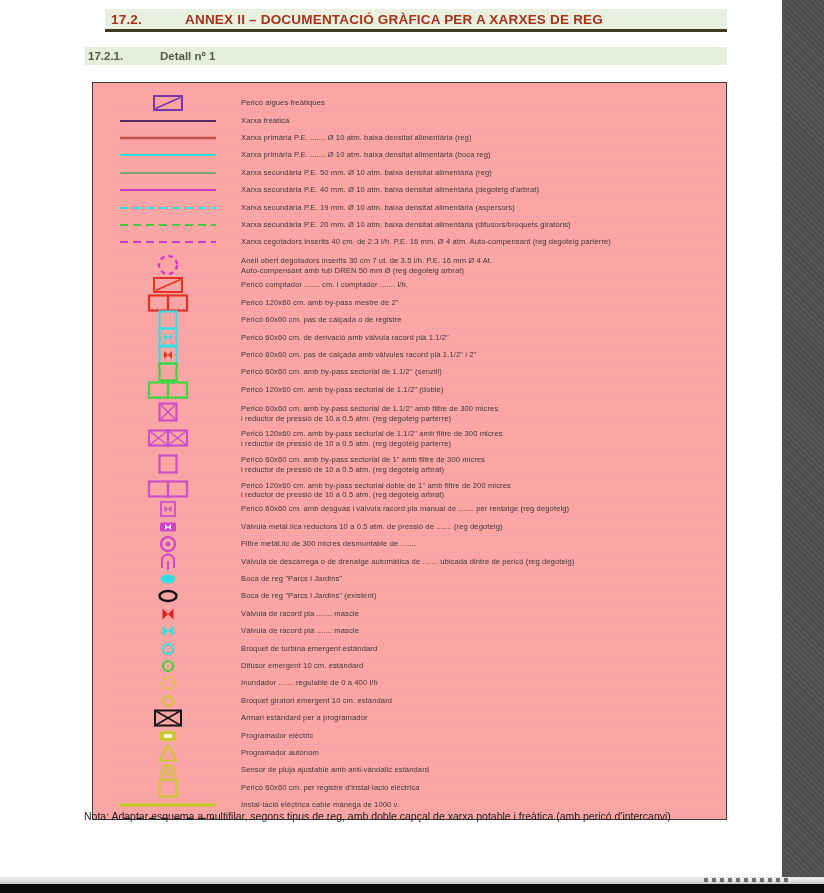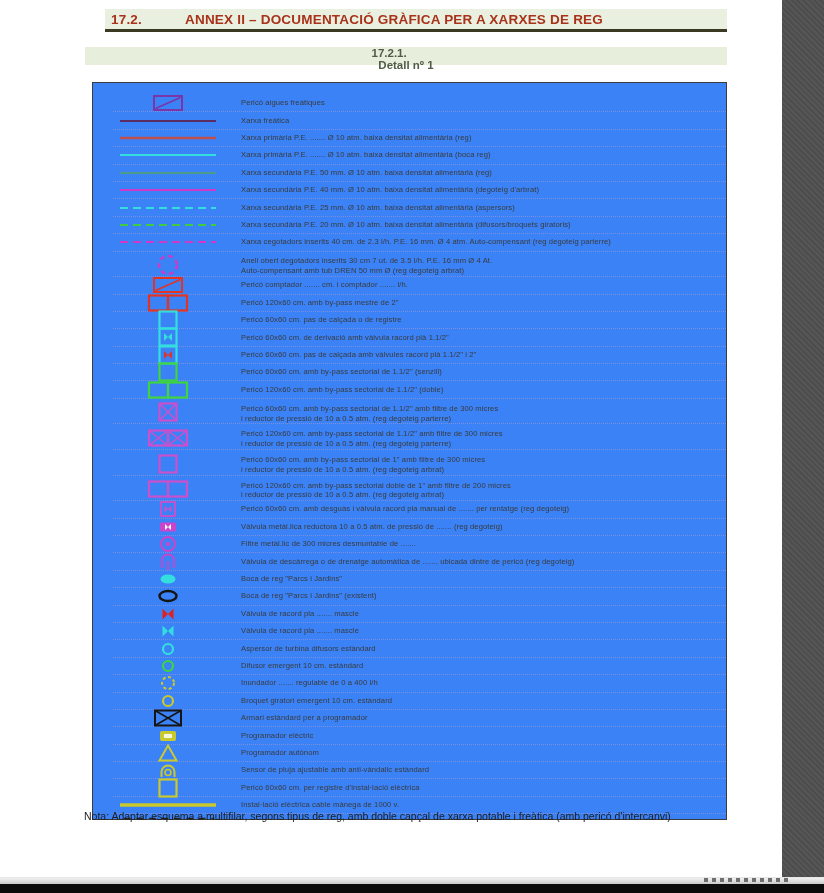--- a/index.html
+++ b/index.html
@@ -12,25 +12,25 @@
     background:linear-gradient(#f2f2f2,#c9c9c9);border-top:1px solid #e6e6e6;box-sizing:border-box;}
   .status-marks{position:absolute;right:34px;top:878px;width:86px;height:4px;
     background:repeating-linear-gradient(90deg,#6f6f6f 0 4px,transparent 4px 8px);}
   .bottom-bar{position:absolute;left:0;top:884px;width:824px;height:9px;background:#0b0b0b;}
 
   .h1-band{position:absolute;left:105px;top:9px;width:622px;height:23px;background:#eaf0e0;
     border-bottom:3px solid #3a3a20;box-sizing:border-box;display:flex;align-items:center;
     font-weight:bold;font-size:13.5px;color:#a8321a;letter-spacing:0.2px;}
   .h1-num{display:inline-block;width:74px;padding-left:6px;}
   .h2-band{position:absolute;left:85px;top:47px;width:642px;height:18px;background:#e7eedb;
-    display:flex;align-items:center;font-weight:bold;font-size:11.5px;color:#505c44;flex-direction:column;}
+    display:flex;align-items:center;font-weight:bold;font-size:11.5px;color:#505c44;}
   .h2-num{display:inline-block;width:72px;padding-left:3px;}
 
   .legend-box{position:absolute;left:92px;top:82px;width:635px;height:738px;border:1px solid #3c3c3c;
-    box-sizing:border-box;padding:12px 0 0 20px;overflow:hidden;background:#3b82f6;}
+    box-sizing:border-box;padding:12px 0 0 20px;overflow:hidden;background:#fca5a5;}
   .legend-row{display:flex;align-items:center;height:16.4px;
     border-bottom:1px dotted rgba(205,160,195,0.45);}
   .legend-row.double{height:24.6px;align-items:flex-end;}
   .icon-cell{width:110px;display:flex;justify-content:center;align-items:center;flex:none;}
   .icon-cell svg{display:block;overflow:visible;}
   .text-cell{margin-left:18px;font-size:7.6px;line-height:1.3;color:#3a3a3a;letter-spacing:0.1px;}
 
   .note{position:absolute;left:84px;top:810px;width:690px;font-size:10.5px;color:#1d1d1d;}
 </style>
 </head>
@@ -111,21 +111,21 @@
             <div>Xarxa secundària P.E. 40 mm. Ø 10 atm. baixa densitat alimentària (degoteig d'arbrat)</div>
           </span>
         </div>
         <div class="legend-row">
           <span class="icon-cell">
             <svg width="100" height="22" viewBox="0 0 100 22" xmlns="http://www.w3.org/2000/svg">
               <line x1="2" y1="11" x2="98" y2="11" stroke="#35dede" stroke-width="2.2" stroke-dasharray="8 5"></line>
             </svg>
           </span>
           <span class="text-cell">
-            <div>Xarxa secundària P.E. 25 mm. Ø 10 atm. baixa densitat alimentària (aspersors)</div>
+            <div>Xarxa secundària P.E. 19 mm. Ø 10 atm. baixa densitat alimentària (aspersors)</div>
           </span>
         </div>
         <div class="legend-row">
           <span class="icon-cell">
             <svg width="100" height="22" viewBox="0 0 100 22" xmlns="http://www.w3.org/2000/svg">
               <line x1="2" y1="11" x2="98" y2="11" stroke="#3fcc3f" stroke-width="2.2" stroke-dasharray="8 5"></line>
             </svg>
           </span>
           <span class="text-cell">
             <div>Xarxa secundària P.E. 20 mm. Ø 10 atm. baixa densitat alimentària (difusors/broquets giratoris)</div>
@@ -362,21 +362,21 @@
             <div>Vàlvula de racord pla ....... mascle</div>
           </span>
         </div>
         <div class="legend-row">
           <span class="icon-cell">
             <svg width="100" height="22" viewBox="0 0 100 22" xmlns="http://www.w3.org/2000/svg">
               <circle cx="50" cy="11" r="5" fill="none" stroke="#35dede" stroke-width="2.2"></circle>
             </svg>
           </span>
           <span class="text-cell">
-            <div>Aspersor de turbina difusors estàndard</div>
+            <div>Broquet de turbina emergent estàndard</div>
           </span>
         </div>
         <div class="legend-row">
           <span class="icon-cell">
             <svg width="100" height="22" viewBox="0 0 100 22" xmlns="http://www.w3.org/2000/svg">
               <circle cx="50" cy="11" r="5" fill="none" stroke="#3fd53f" stroke-width="2.2"></circle>
             </svg>
           </span>
           <span class="text-cell">
             <div>Difusor emergent 10 cm. estàndard</div>

